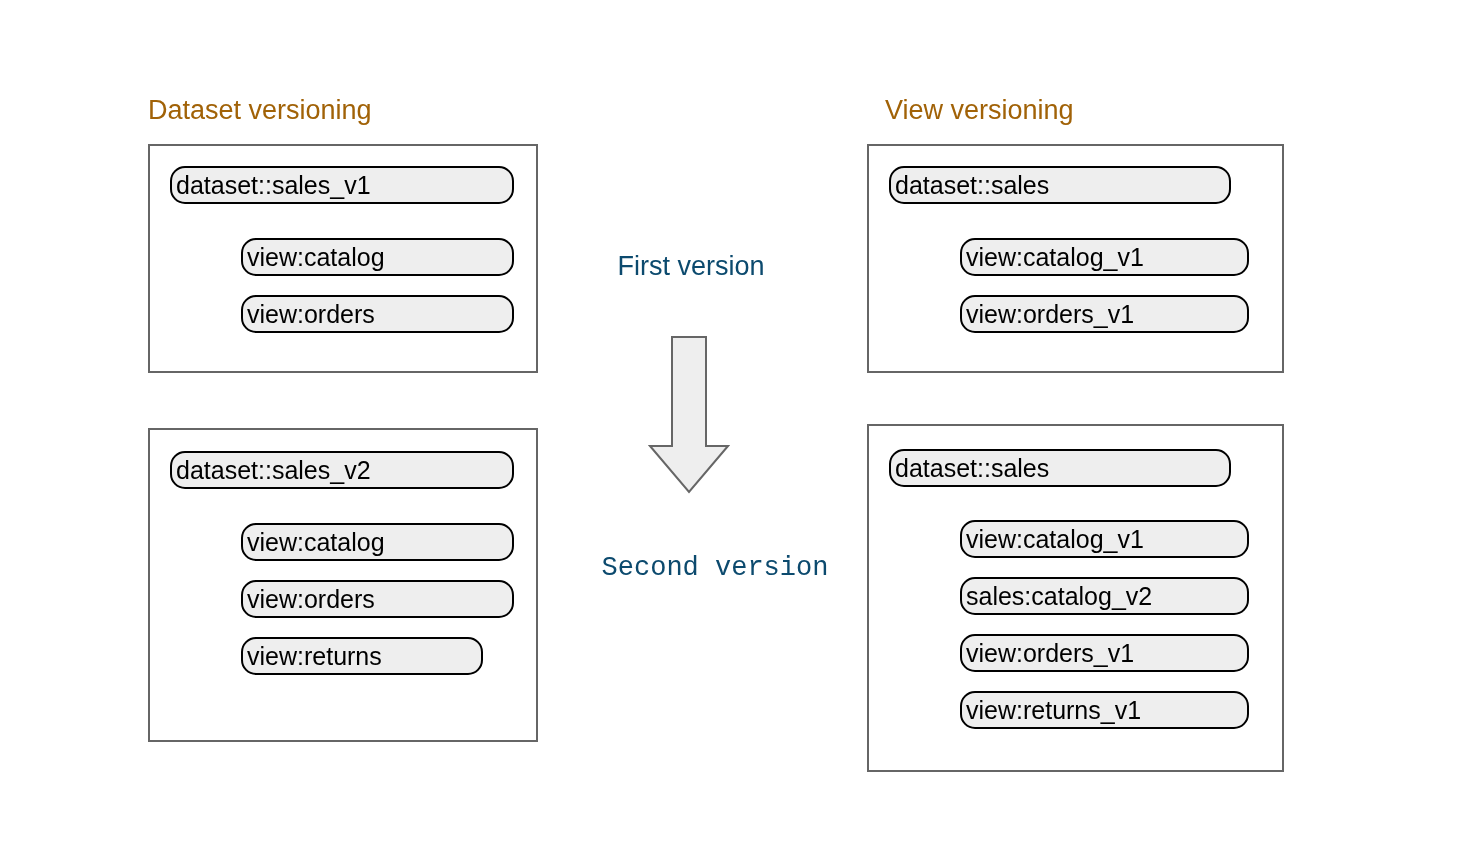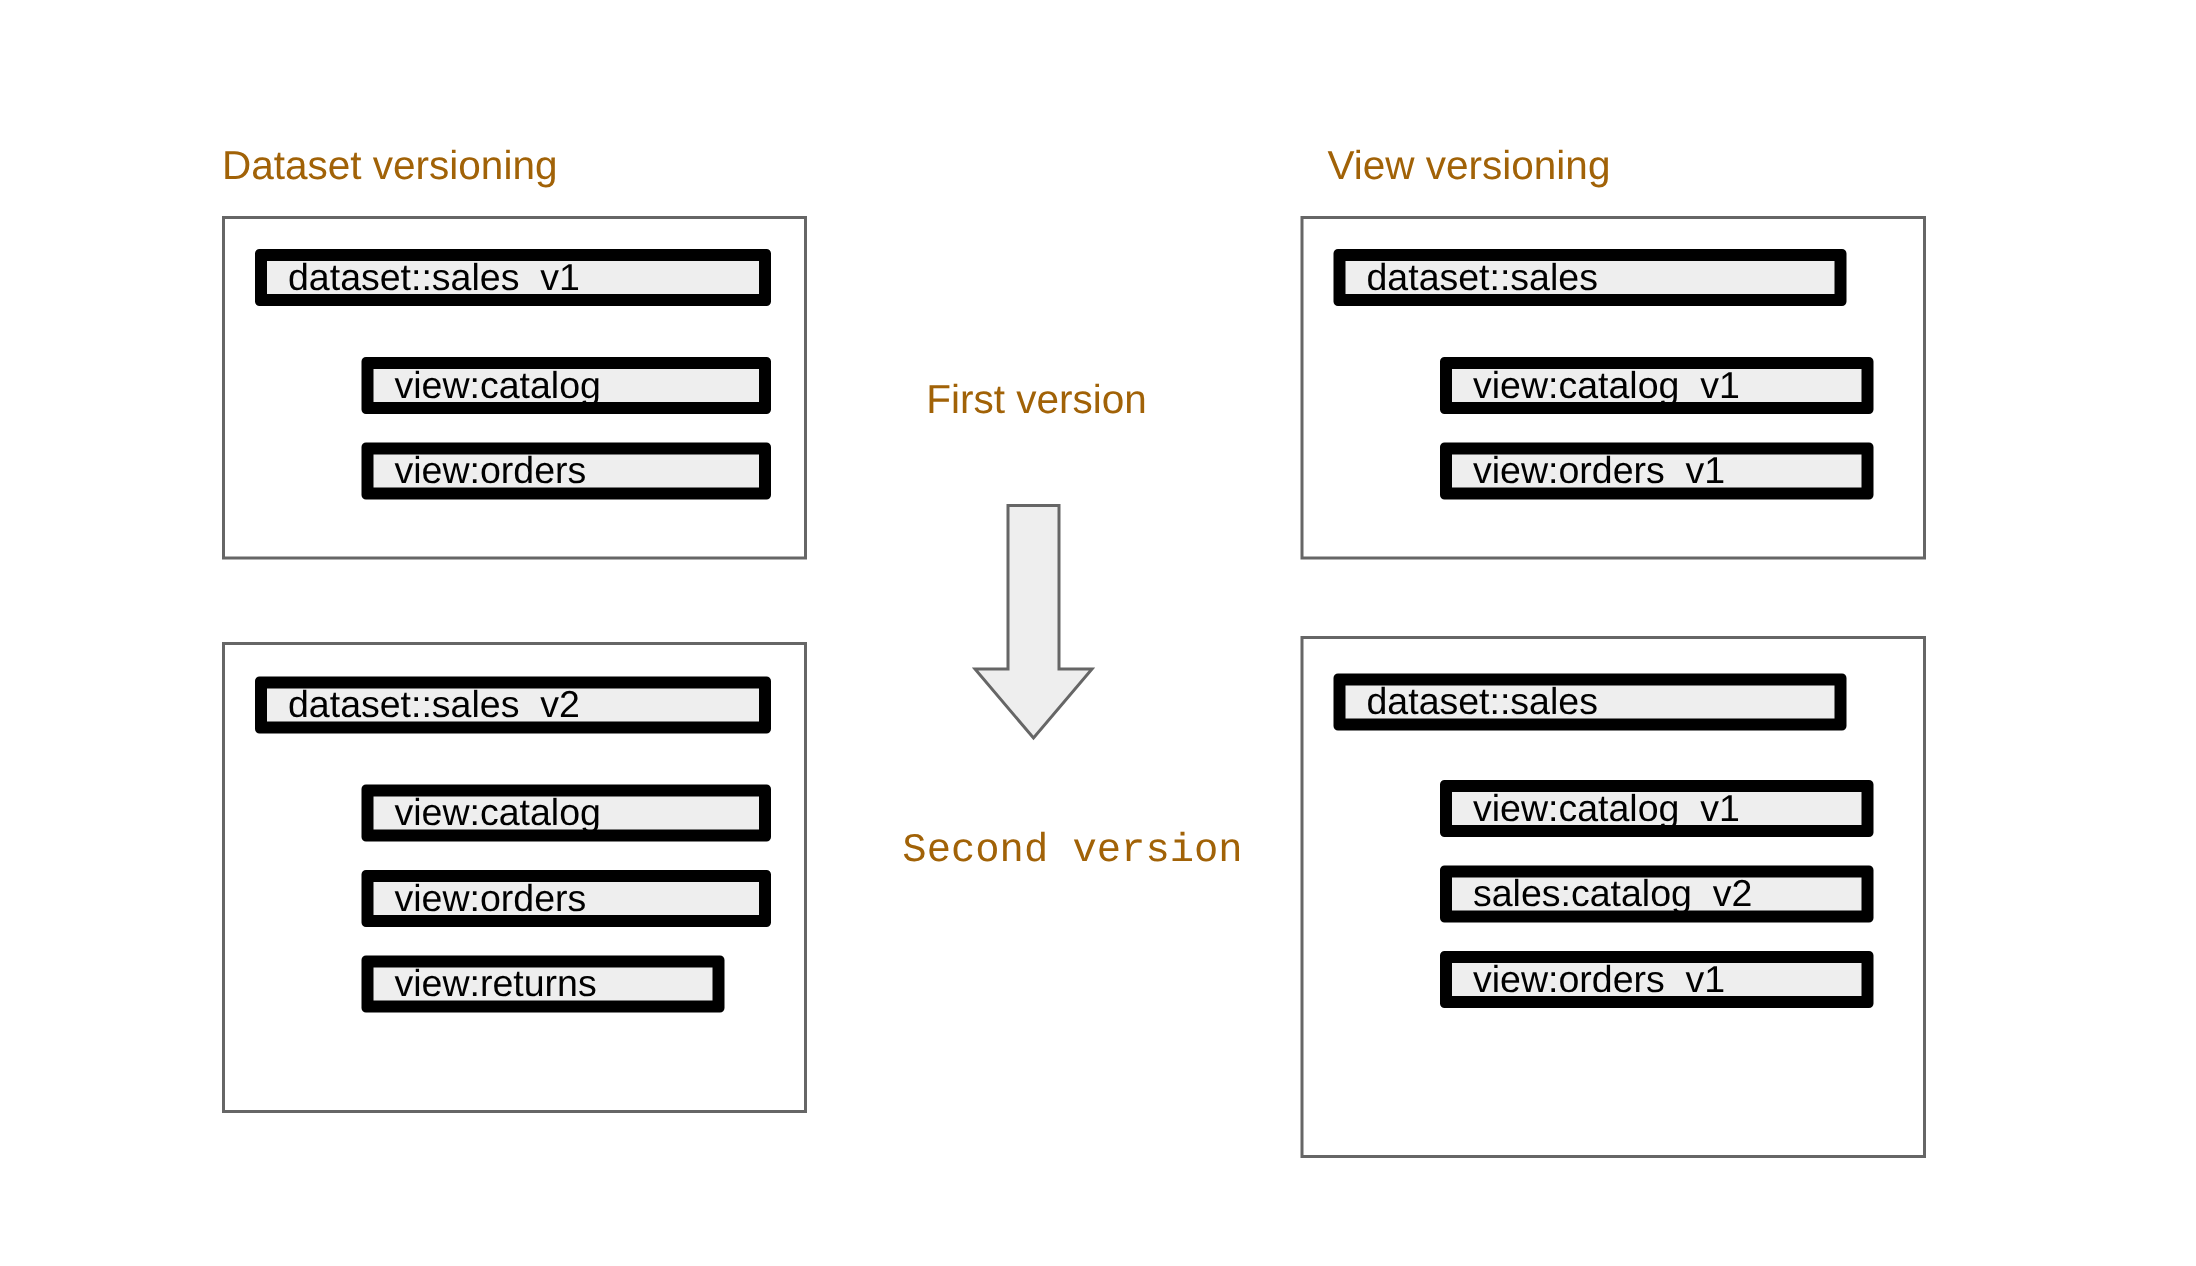--- a/index.html
+++ b/index.html
@@ -35,41 +35,41 @@
     position: absolute;
     box-sizing: border-box;
     border: 2px solid #666666;
     background: #ffffff;
   }
 
   
   .pill {
     position: absolute;
     box-sizing: border-box;
-    border: 8px solid #000000;
-    border-radius: 3px;
+    border: 2px solid #000000;
+    border-radius: 15px;
     background: #eeeeee;
     display: flex;
     align-items: center;
     height: 38px;
-    padding: 0 14px;
+    padding: 0 4px;
   }
   .pill .pill-label {
     font-size: 25px;
     line-height: 28px;
     color: #000000;
     white-space: nowrap;
   }
 
   
   .center-label {
     position: absolute;
     font-size: 27px;
     line-height: 32px;
-    color: #a16207;
+    color: #0c4a6e;
     white-space: nowrap;
     text-align: center;
   }
   .arrow-wrap {
     position: absolute;
     left: 648px;
     top: 336px;
     width: 82px;
     height: 158px;
   }
@@ -140,14 +140,17 @@
   </div>
   <div class="pill" style="left:960px; top:520px; width:289px;">
     <span class="pill-label">view:catalog_v1</span>
   </div>
   <div class="pill" style="left:960px; top:577px; width:289px;">
     <span class="pill-label">sales:catalog_v2</span>
   </div>
   <div class="pill" style="left:960px; top:634px; width:289px;">
     <span class="pill-label">view:orders_v1</span>
   </div>
+  <div class="pill" style="left:960px; top:691px; width:289px;">
+    <span class="pill-label">view:returns_v1</span>
+  </div>
 
 </div>
 
 </body></html>

